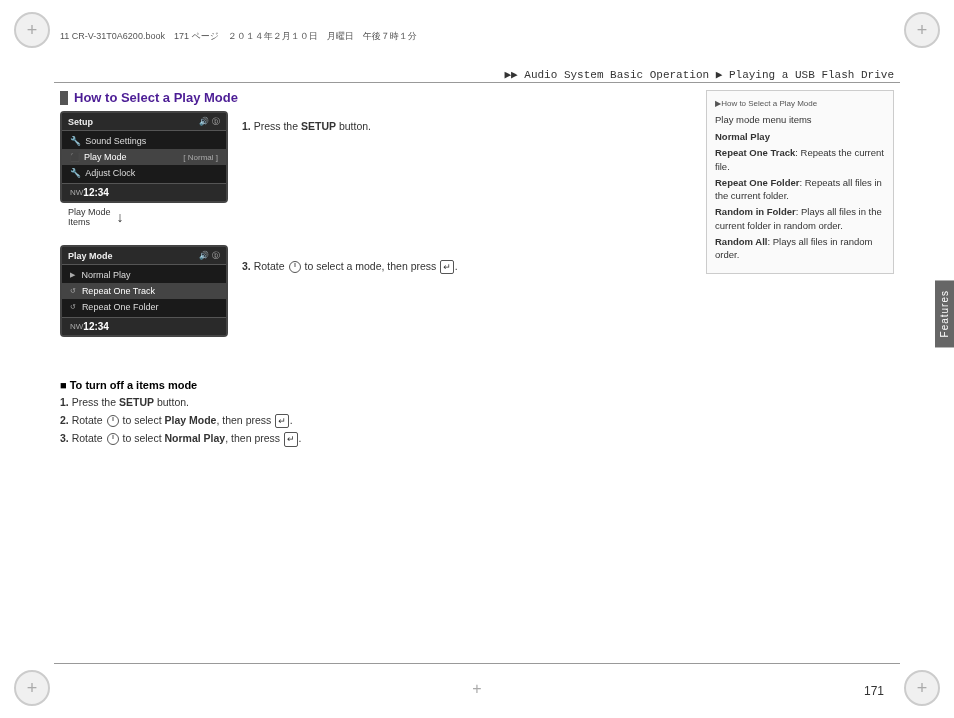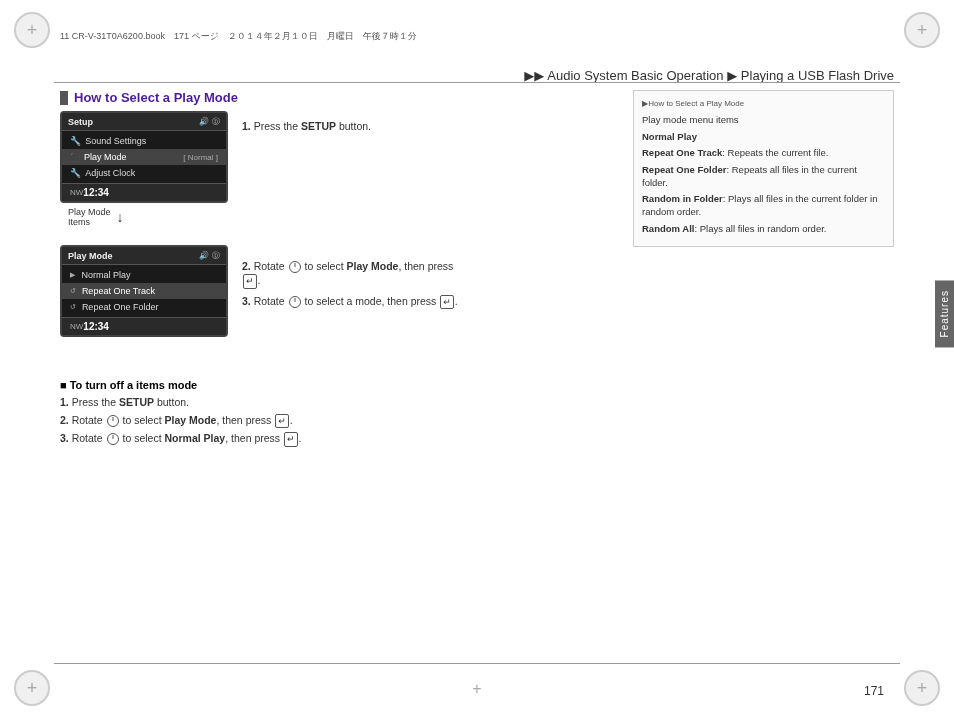--- a/index.html
+++ b/index.html
@@ -41,22 +41,23 @@
       left: 60px;
       font-size: 9px;
       color: #555;
     }
 
     
     .breadcrumb {
       position: absolute;
       top: 68px;
       right: 60px;
-      font-size: 13px;
-      color: #333;
+      font-size: 11px;
+      color: #333;
+      font-family: Liberation Mono, monospace;
     }
 
     
     .hr-top {
       position: absolute;
       top: 82px;
       left: 54px;
       right: 54px;
       height: 1px;
       background: #999;
@@ -200,21 +201,21 @@
       color: #333;
       margin-bottom: 3px;
       line-height: 1.4;
     }
 
     
     .right-col {
       position: absolute;
       right: 0;
       top: 0;
-      width: 261px;
+      width: 188px;
       border: 1px solid #ccc;
       padding: 8px;
       background: #fafafa;
     }
     .sidebar-breadcrumb {
       font-size: 8px;
       color: #555;
       margin-bottom: 6px;
     }
     .sidebar-section-title {
@@ -408,24 +409,20 @@
 
       <div class="steps-right">
         <div style="height:8px;"></div>
 
         <div class="step-line">
           <b>1.</b> Press the <b>SETUP</b> button.
         </div>
 
         <div style="height: 120px;"></div>
 
-        <div class="step-line">
-          <b>2.</b> Rotate <span class="knob-icon"></span> to select <b>Play Mode</b>, then press<br>
-          <span class="enter-icon">↵</span>.
-        </div>
 
         <div class="step-line">
           <b>3.</b> Rotate <span class="knob-icon"></span> to select a mode, then press <span class="enter-icon">↵</span>.
         </div>
 
       </div>
     </div>
 
     <div class="turnoff-section">
       <div class="turnoff-heading">■ To turn off a items mode</div>

